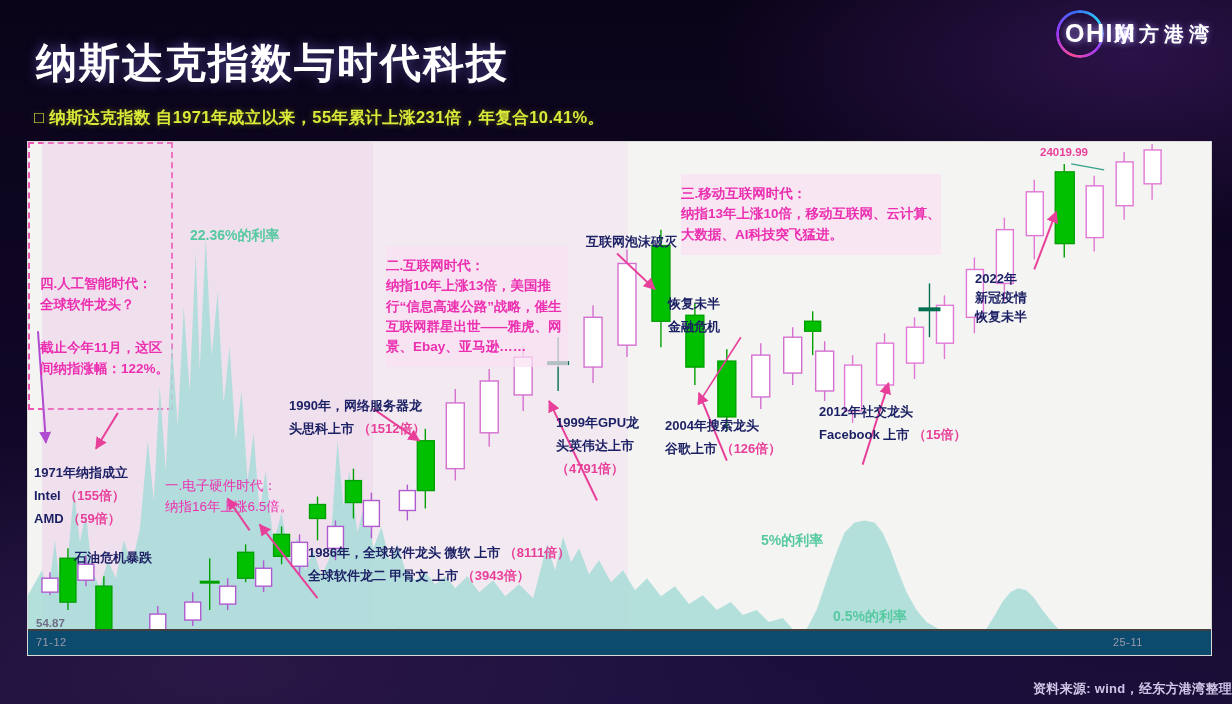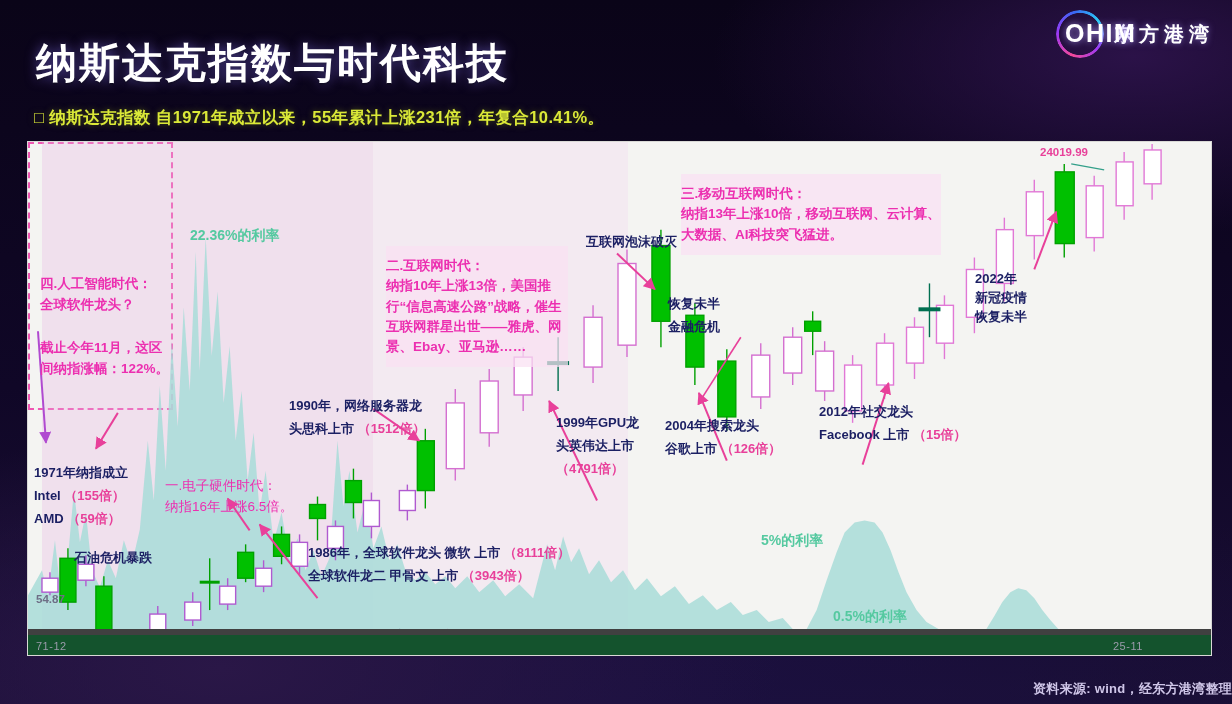--- a/index.html
+++ b/index.html
@@ -59,21 +59,21 @@
   #chart {
     position: absolute; left: 27px; top: 141px;
     width: 1185px; height: 515px;
     background: #f4f4f2;
     border: 1px solid #d9d9d6;
     overflow: hidden;
   }
   #plot { position: absolute; left: 0; top: 0; right: 0; bottom: 26px; }
   #axis {
     position: absolute; left: 0; right: 0; bottom: 0; height: 26px;
-    background: #14532d; border-top: 6px solid #404040;
+    background: #0c4a6e; border-top: 2px solid #404040;
   }
   .axlabel { position: absolute; top: 5px; color: #9b9bab; font-size: 11px; letter-spacing: .5px; }
 
   
   .zone { position: absolute; top: 0; bottom: 0; }
   #zone-hw  { left: 1.2%;  width: 28.0%; background: rgba(233,180,226,.30); }
   #zone-net { left: 29.2%; width: 21.5%; background: rgba(243,200,236,.22); }
 
   
   #rate-area { position: absolute; left: 0; top: 0; width: 100%; height: 100%; }
@@ -333,21 +333,21 @@
 
       <div class="era-inline" id="era-hw">
         <div>一.电子硬件时代：</div>
         <div>纳指16年上涨6.5倍。</div>
       </div>
 
       <div class="ratelbl" style="left:162px; top:85px;">22.36%的利率</div>
       <div class="ratelbl" style="left:733px; top:390px;">5%的利率</div>
       <div class="ratelbl" style="left:805px; top:466px;">0.5%的利率</div>
 
-      <div class="vlabel" style="left:8px; bottom:24px;">54.87</div>
+      <div class="vlabel" style="left:8px; bottom:0;">54.87</div>
       <div class="vlabel" id="val-end" style="left:1012px; top:4px;">24019.99</div>
 
       <div class="anno" style="left:6px; top:320px;">
         <div>1971年纳指成立</div>
         <div>
           <span>Intel</span>
           <span class="mult">（155倍）</span>
         </div>
         <div>
           <span>AMD</span>

